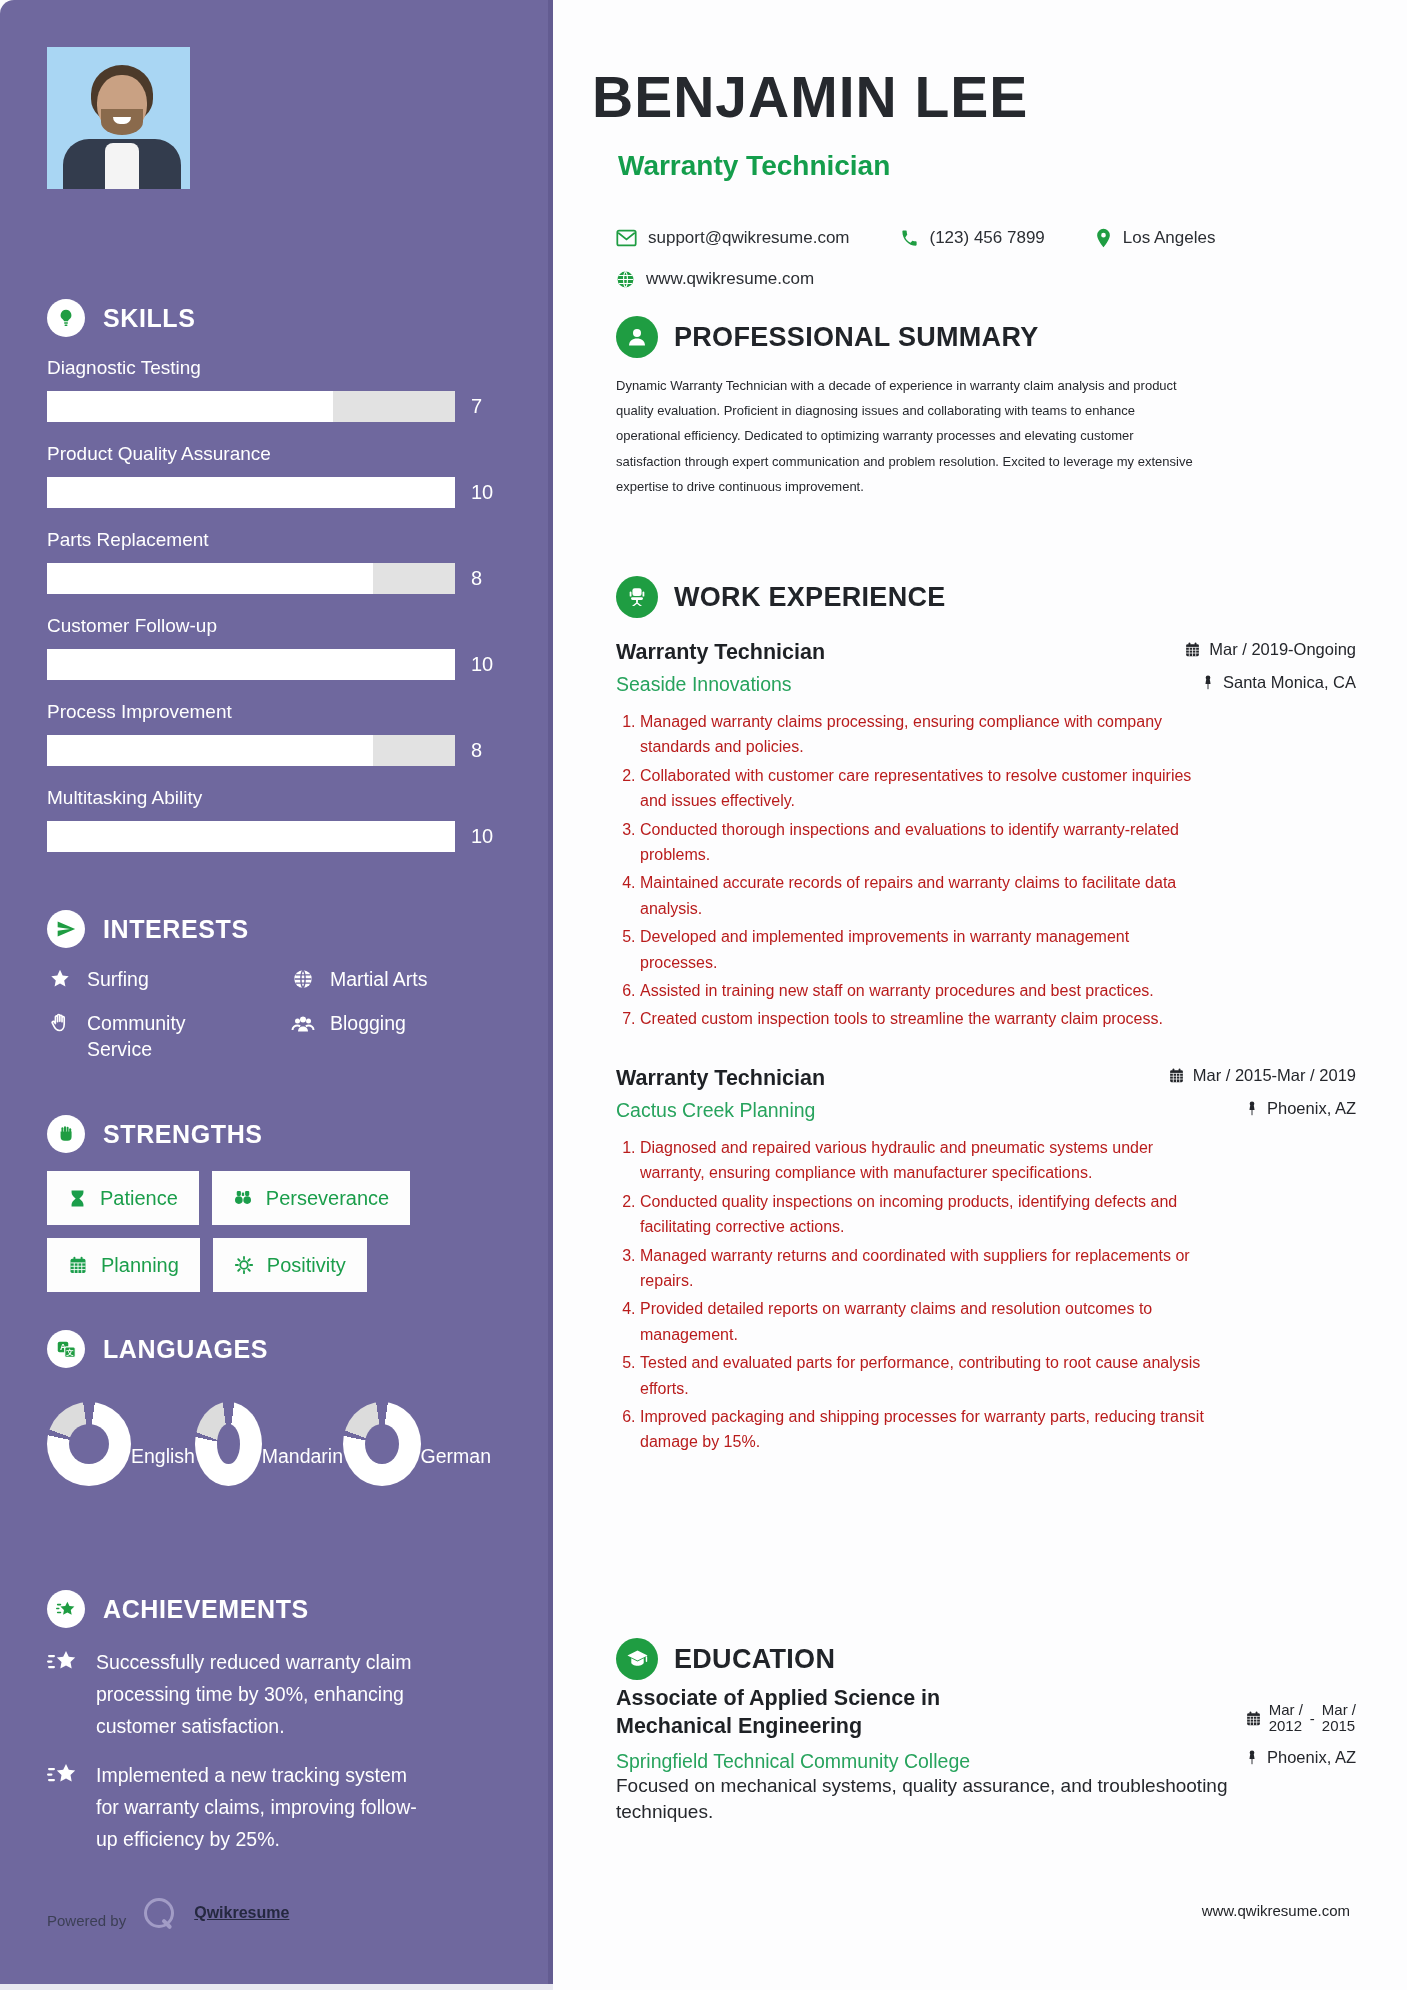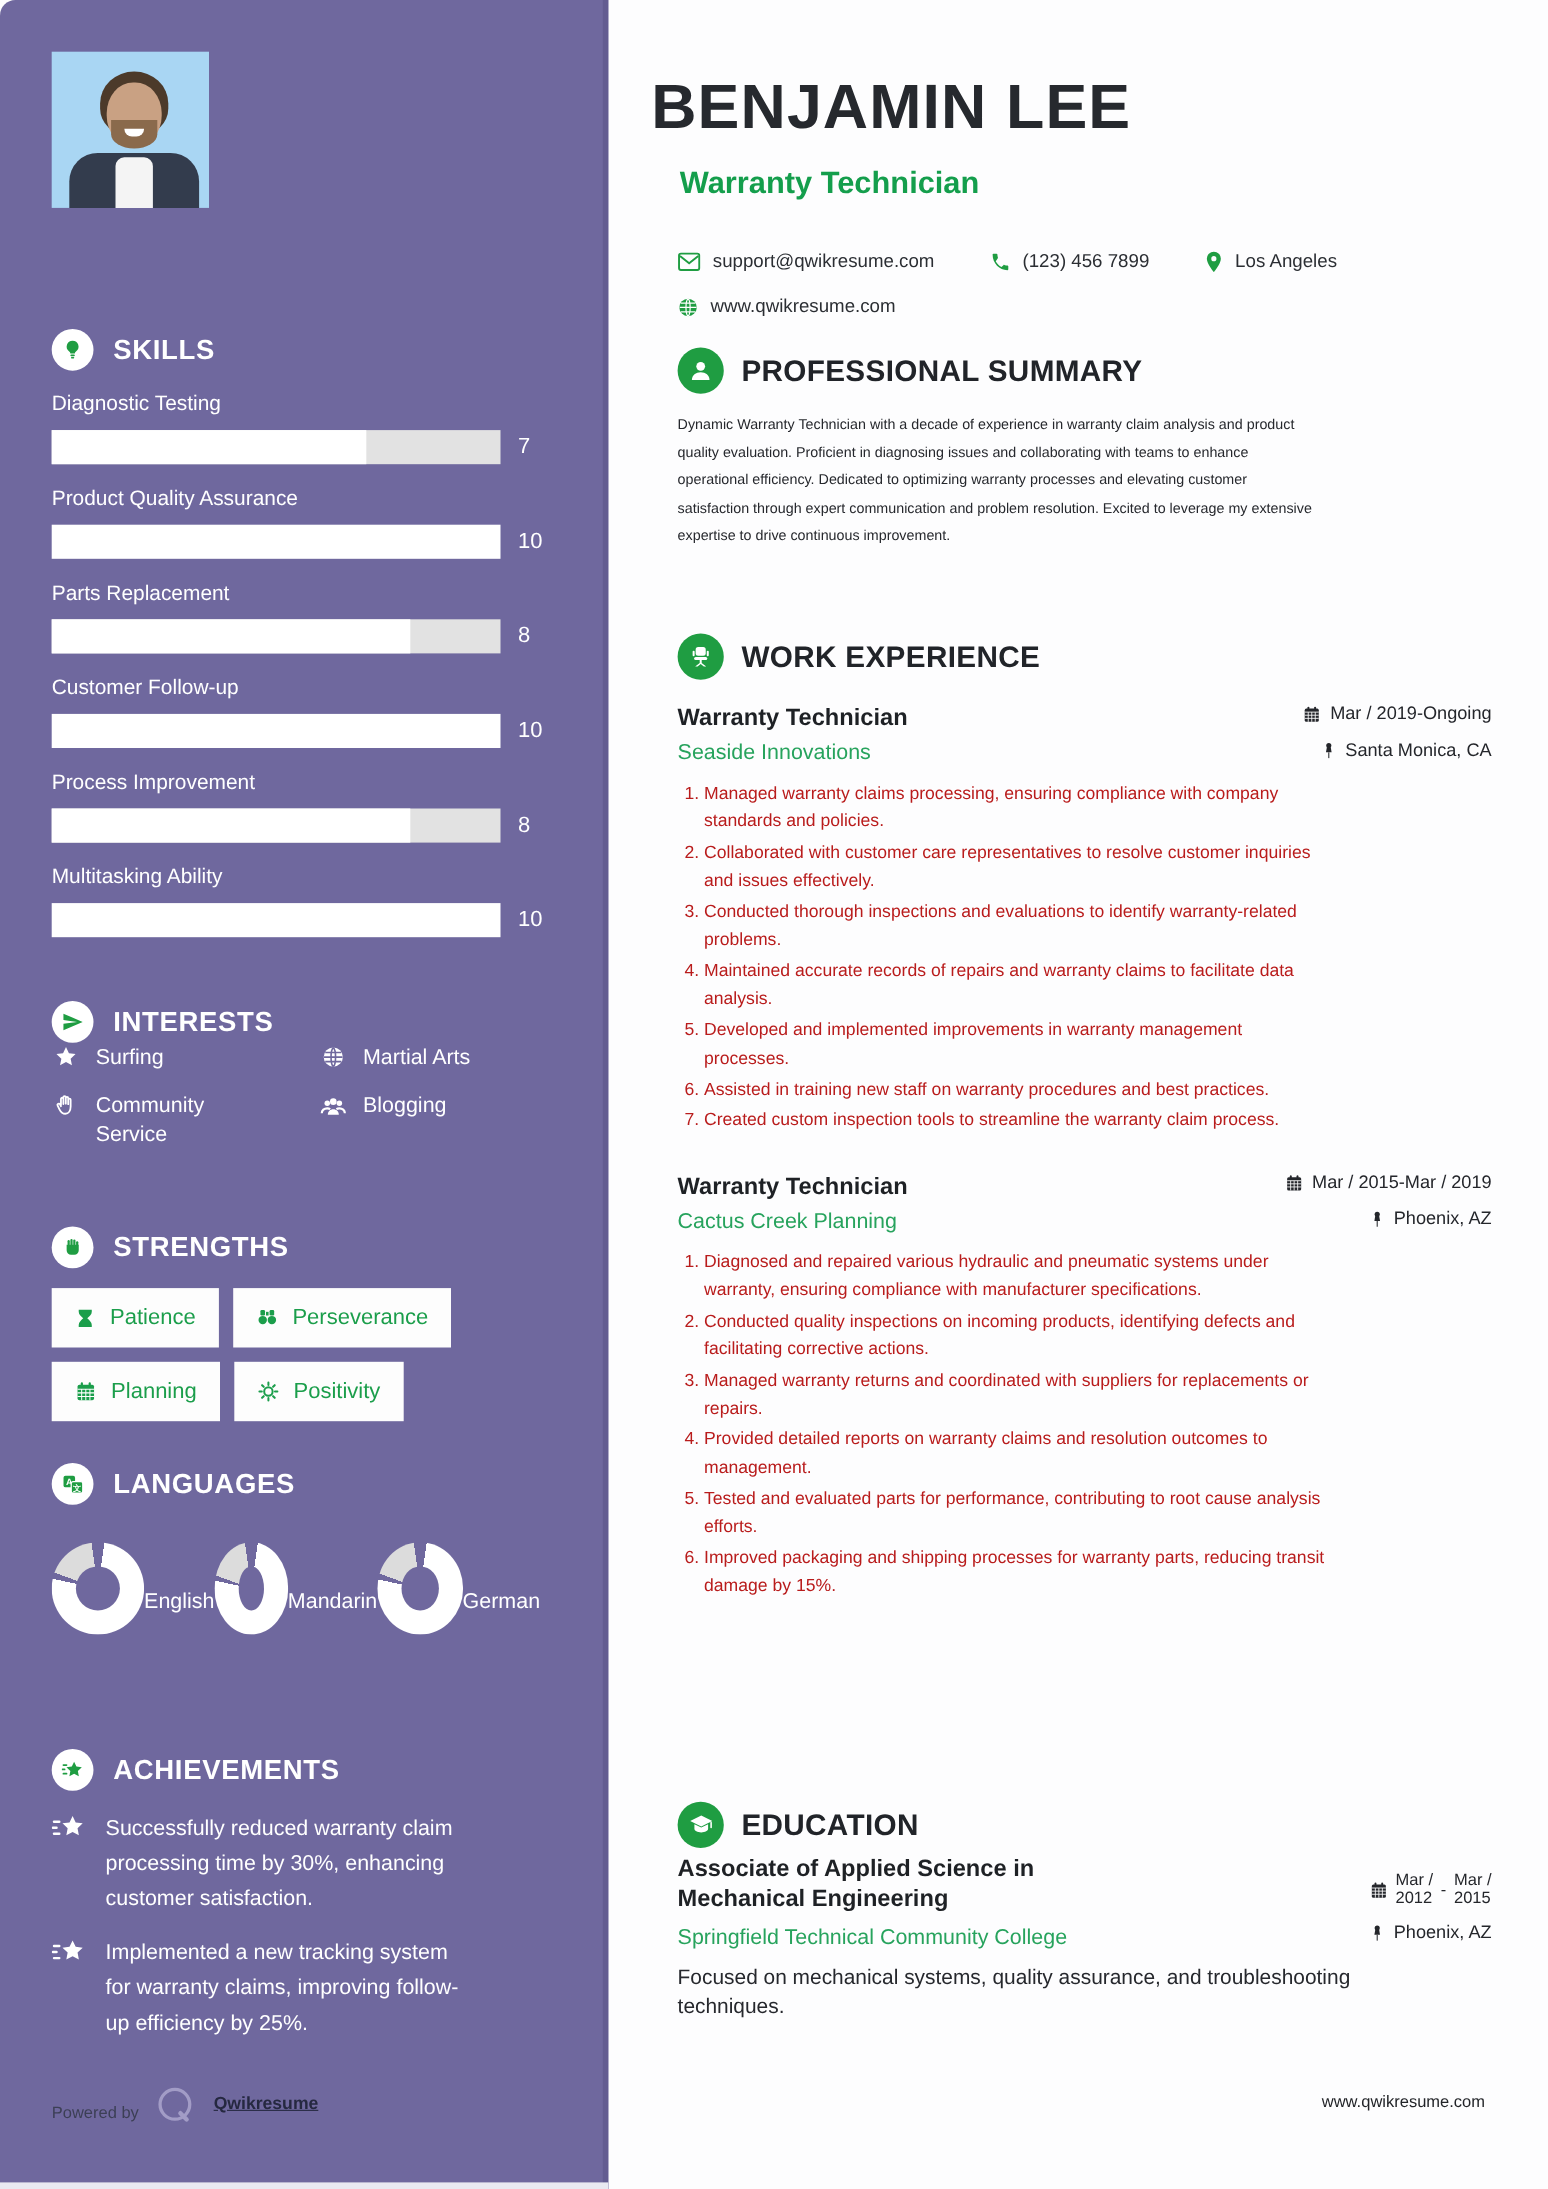--- a/index.html
+++ b/index.html
@@ -28,21 +28,21 @@
   
   .skills-list { margin-top:20px; }
   .skill { margin-bottom:21px; }
   .skill-label { font-size:19px; color:#fff; margin-bottom:12px; }
   .skill-row { display:flex; align-items:center; gap:16px; }
   .skill-track { width:408px; height:31px; background:#e2e2e2; }
   .skill-fill { height:100%; background:#ffffff; }
   .skill-value { font-size:20px; color:#fff; }
 
   
-  .int-grid { display:grid; grid-template-columns:243px auto; row-gap:18px; }
+  .int-grid { margin-top:18px; display:grid; grid-template-columns:243px auto; row-gap:18px; }
   .int-item { display:flex; gap:14px; align-items:flex-start; }
   .int-item .ic { width:26px; flex:0 0 26px; display:flex; justify-content:center; padding-top:2px; }
   .int-item .lb { font-size:19.5px; line-height:26px; color:#fff; max-width:150px; }
 
   
   .chips { margin-top:18px; display:flex; flex-wrap:wrap; gap:13px 13px; width:420px; }
   .chip { background:#fdfdfd; height:54px; display:flex; align-items:center; gap:13px; padding:0 21px; }
   .chip .lb { font-size:20px; color:#1b9e4b; }
 
   
@@ -88,21 +88,21 @@
   .company { font-size:19.5px; color:#27a35d; margin-top:8px; }
   .meta { display:flex; align-items:center; gap:8px; font-size:16.5px; color:#24262b; white-space:nowrap; }
   .meta.loc { margin-top:8px; }
   .bullets { margin-top:13px; margin-left:4px; padding-left:20px; width:585px; }
   .bullets li { font-size:16px; line-height:25.4px; color:#b91c1c; margin-bottom:3px; }
 
   .edu-degree { font-size:21.5px; font-weight:bold; line-height:28px; color:#1e2125; width:440px; margin-top:4px; }
   .edu-dates { display:flex; align-items:center; gap:7px; margin-top:22px; font-size:15px; color:#24262b; }
   .edu-dates .stack { display:flex; flex-direction:column; line-height:16px; }
   .edu-school { font-size:19.5px; color:#27a35d; margin-top:10px; }
-  .edu-desc { margin-top:13px; width:620px; font-size:19px; line-height:26px; color:#26282d; }
+  .edu-desc { width:620px; font-size:19px; line-height:26px; color:#26282d; }
 
   .page-footer { position:absolute; right:57px; top:1902px; font-size:15px; color:#222428; }
 
   svg { display:block; }
 </style>
 </head>
 <body>
 
 <div class="page">
 

